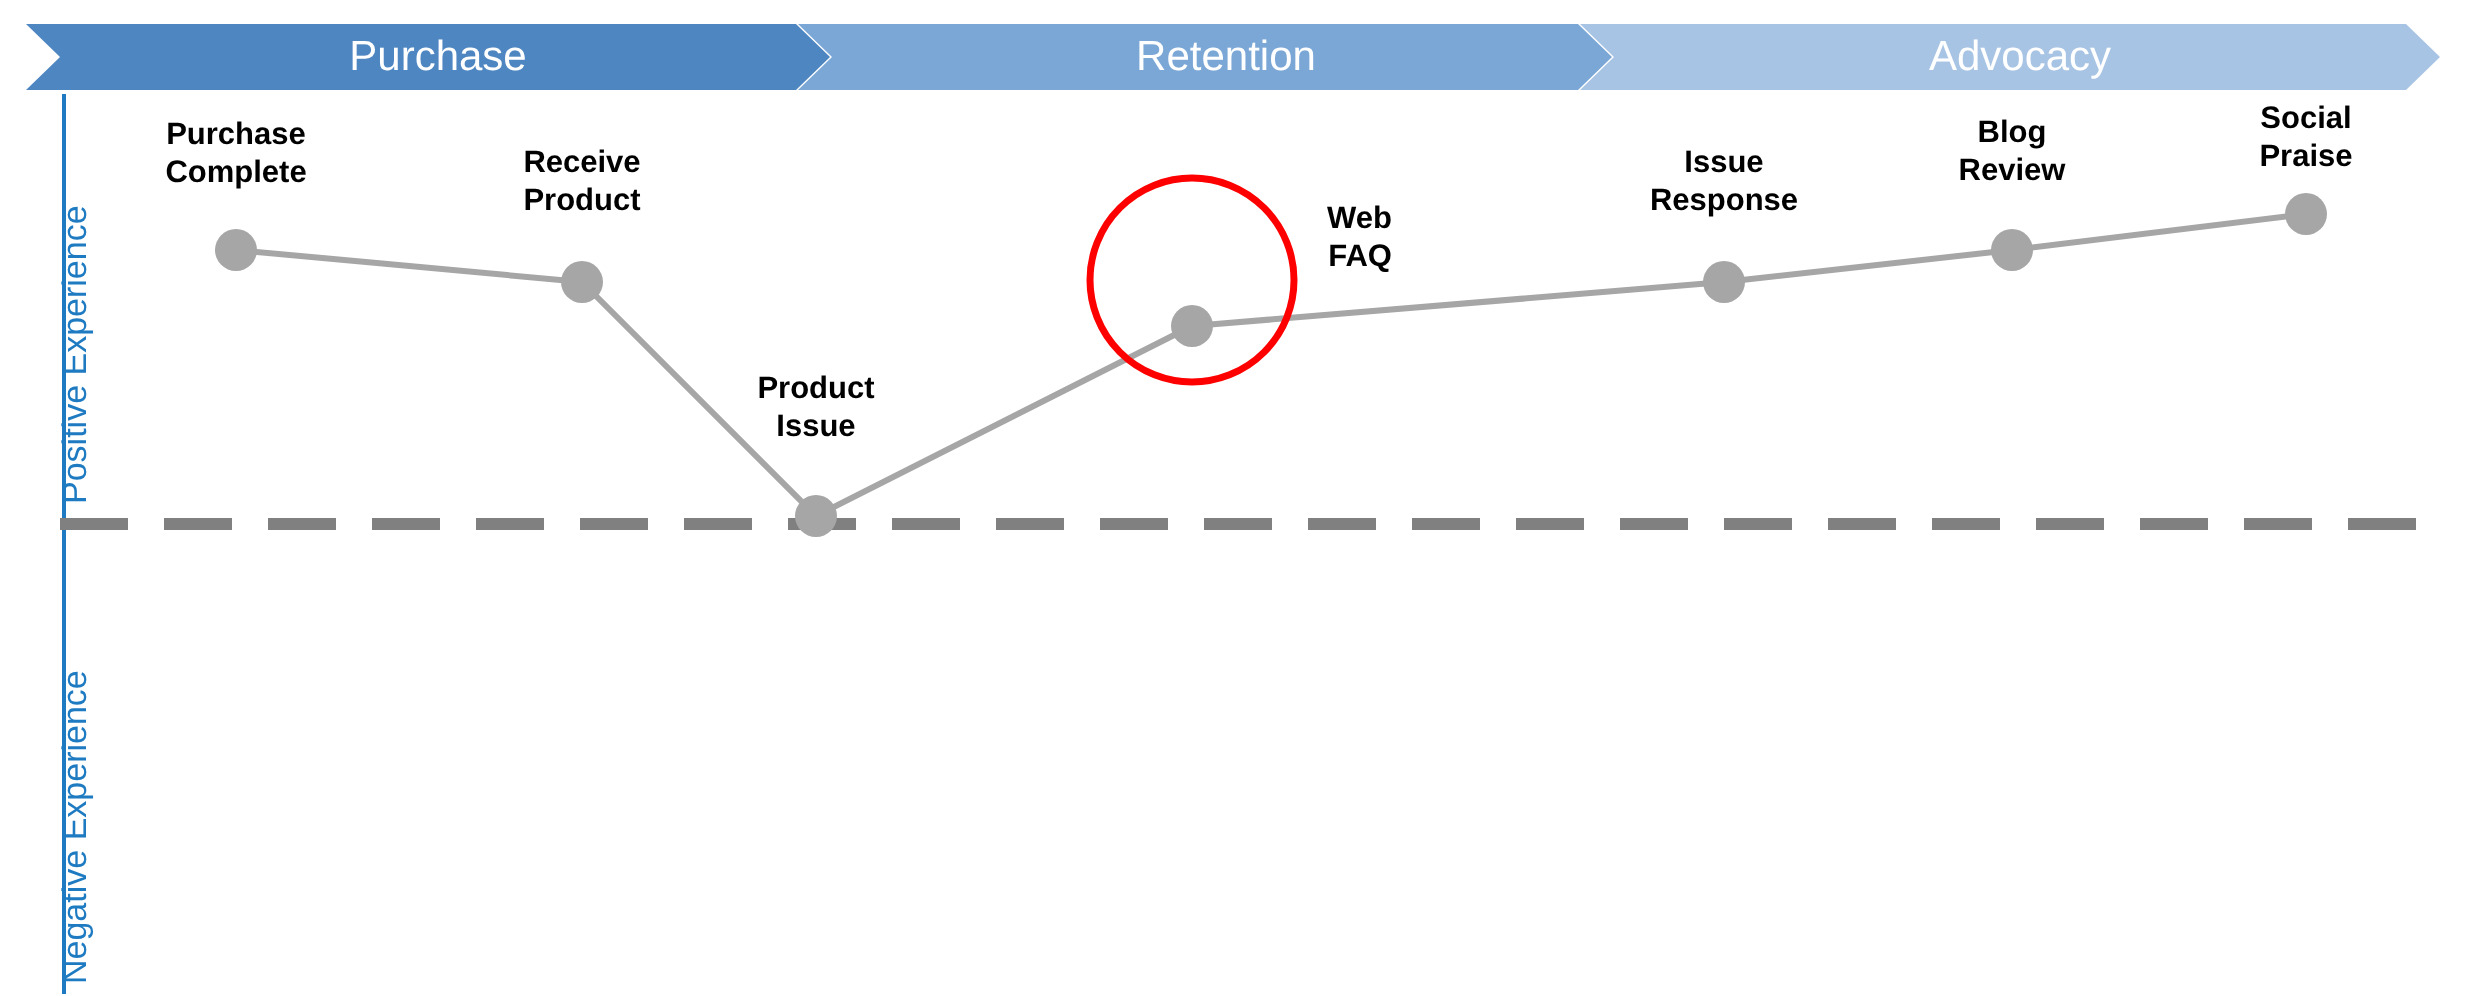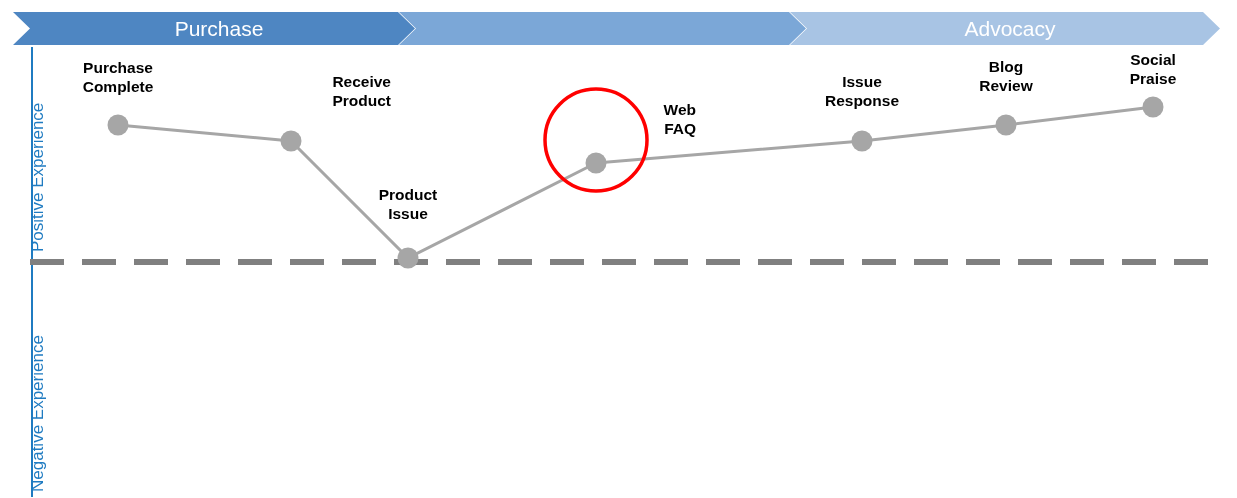--- a/index.html
+++ b/index.html
@@ -83,28 +83,29 @@
       <circle cx="291" cy="141" r="10.5" fill="#A6A6A6"></circle>
       <circle cx="408" cy="258" r="10.5" fill="#A6A6A6"></circle>
       <circle cx="596" cy="163" r="10.5" fill="#A6A6A6"></circle>
       <circle cx="862" cy="141" r="10.5" fill="#A6A6A6"></circle>
       <circle cx="1006" cy="125" r="10.5" fill="#A6A6A6"></circle>
       <circle cx="1153" cy="107" r="10.5" fill="#A6A6A6"></circle>
     </g>
   </svg>
 
   <div class="stage-label" style="left:119px; top:12px; width:200px;">Purchase</div>
+  <div class="stage-label" style="left:513px; top:12px; width:200px;">Retention</div>
   <div class="stage-label" style="left:910px; top:12px; width:200px;">Advocacy</div>
 
   <div class="axis-label" style="left:28px; top:252px;">Positive Experience</div>
   <div class="axis-label" style="left:28px; top:492px;">Negative Experience</div>
 
   <div class="point-label" style="left:18px; top:58px; width:200px;">Purchase
 Complete</div>
-  <div class="point-label" style="left:191px; top:72px; width:200px;text-align:right;">Receive
+  <div class="point-label" style="left:191px; top:72px; width:200px;">Receive
 Product</div>
   <div class="point-label" style="left:308px; top:185px; width:200px;">Product
 Issue</div>
   <div class="point-label" style="left:496px; top:100px; width:200px;text-align:right;">Web
 FAQ</div>
   <div class="point-label" style="left:762px; top:72px; width:200px;">Issue
 Response</div>
   <div class="point-label" style="left:906px; top:57px; width:200px;">Blog
 Review</div>
   <div class="point-label" style="left:1053px; top:50px; width:200px;">Social

